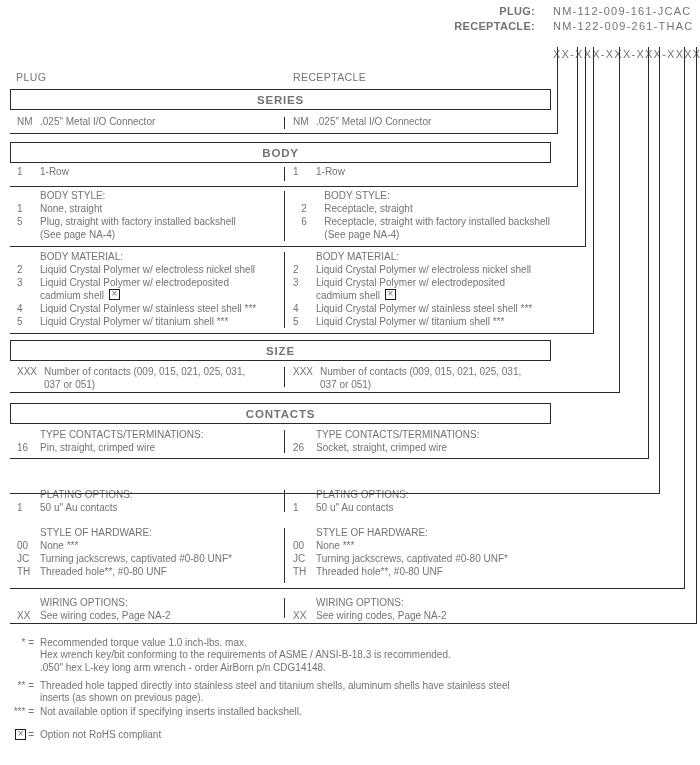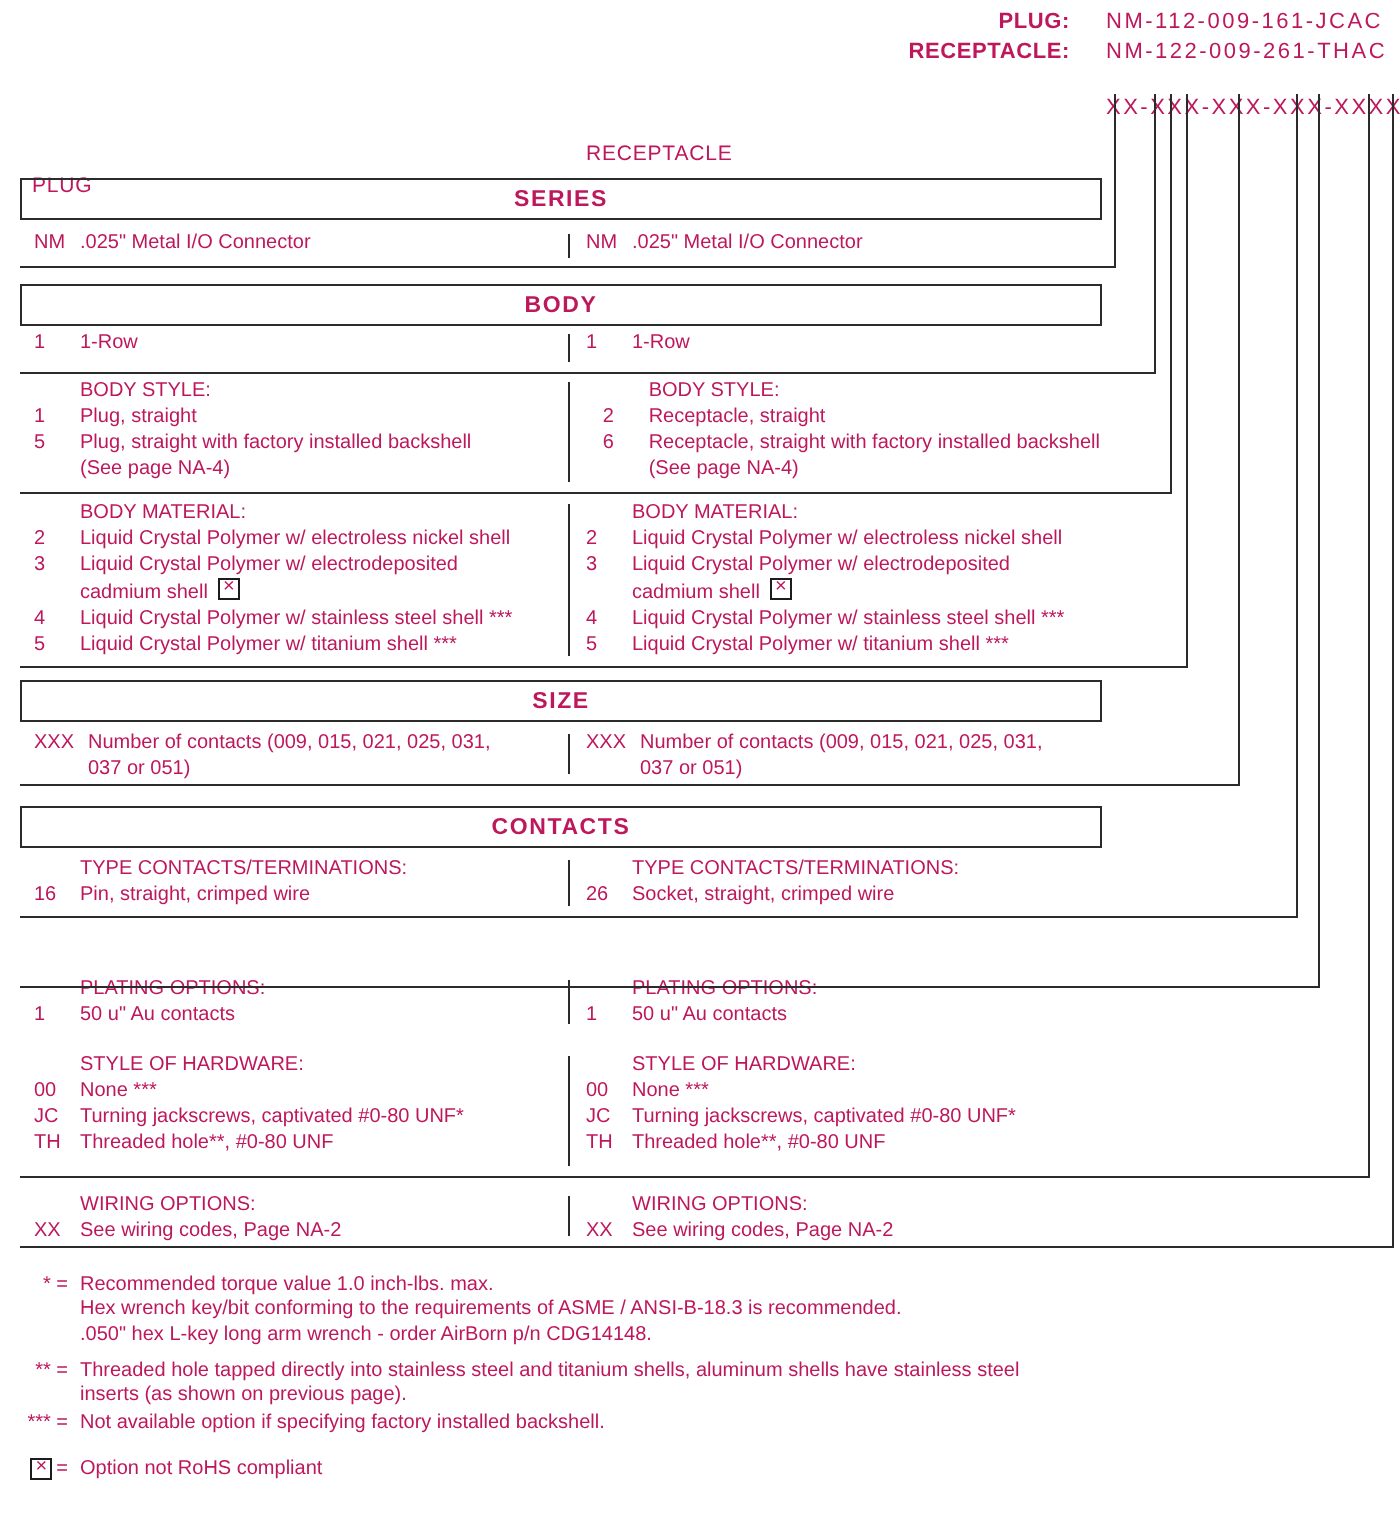--- a/index.html
+++ b/index.html
@@ -1,17 +1,17 @@
 <!DOCTYPE html>
 <html><head>
 <meta charset="utf-8">
 <style>
   html,body{margin:0;padding:0;background:#fff;}
   .page{position:relative;width:700px;height:765px;background:#fff;overflow:hidden;
-        font-family:"Liberation Sans","DejaVu Sans",sans-serif;color:#be185d;}
+        font-family:"Liberation Sans","DejaVu Sans",sans-serif;color:#737373;}
   
   .pn-row{position:absolute;left:300px;display:flex;align-items:baseline;line-height:13px;}
   .pn-label{display:inline-block;width:235px;text-align:right;font-weight:bold;font-size:11px;letter-spacing:.3px;}
   .pn-value{margin-left:18px;font-size:11px;letter-spacing:1.25px;white-space:pre;}
   
   .col-label{position:absolute;font-size:10.5px;letter-spacing:.4px;}
   
   .hdr{position:absolute;left:10px;width:541px;height:21px;box-sizing:border-box;
        border:1.5px solid #2b2b2b;display:flex;align-items:center;justify-content:center;}
   .hdr span{font-weight:bold;font-size:11.5px;letter-spacing:.8px;}
@@ -52,21 +52,21 @@
   </div>
   <div class="pn-row" style="top:20px;">
     <span class="pn-label">RECEPTACLE:</span>
     <span class="pn-value">NM-122-009-261-THAC</span>
   </div>
   <div class="pn-row" style="top:48px;">
     <span class="pn-label"></span>
     <span class="pn-value">XX-XXX-XXX-XXX-XXXX</span>
   </div>
 
-  <div class="col-label" style="left:16px;top:87px;">PLUG</div>
+  <div class="col-label" style="left:16px;top:71px;">PLUG</div>
   <div class="col-label" style="left:293px;top:71px;">RECEPTACLE</div>
 
   <div class="hdr" style="top:89px;">
     <span>SERIES</span>
   </div>
   <div class="block" style="top:115px;height:16px;">
     <div class="col left">
       <div class="row">
         <span class="code">NM</span>
         <span class="txt">.025" Metal I/O Connector</span>
@@ -98,21 +98,21 @@
     </div>
   </div>
   <div class="block" style="top:189px;height:54px;gap:40px;">
     <div class="col left">
       <div class="row">
         <span class="code"></span>
         <span class="txt">BODY STYLE:</span>
       </div>
       <div class="row">
         <span class="code">1</span>
-        <span class="txt">Plug, straight</span>
+        <span class="txt">None, straight</span>
       </div>
       <div class="row">
         <span class="code">5</span>
         <span class="txt">Plug, straight with factory installed backshell</span>
       </div>
       <div class="row">
         <span class="code"></span>
         <span class="txt">(See page NA-4)</span>
       </div>
     </div>
@@ -361,21 +361,21 @@
     <div class="fn-row mt6">
       <span class="fn-marker">** =</span>
       <span class="fn-text">Threaded hole tapped directly into stainless steel and titanium shells, aluminum shells have stainless steel</span>
     </div>
     <div class="fn-row">
       <span class="fn-marker"></span>
       <span class="fn-text">inserts (as shown on previous page).</span>
     </div>
     <div class="fn-row mt2">
       <span class="fn-marker">*** =</span>
-      <span class="fn-text">Not available option if specifying factory installed backshell.</span>
+      <span class="fn-text">Not available option if specifying inserts installed backshell.</span>
     </div>
     <div class="fn-row mt10">
       <span class="fn-marker"><span class="boxx"></span><span>=</span></span>
       <span class="fn-text">Option not RoHS compliant</span>
     </div>
   </div>
 
 </div>
 
 </body></html>

